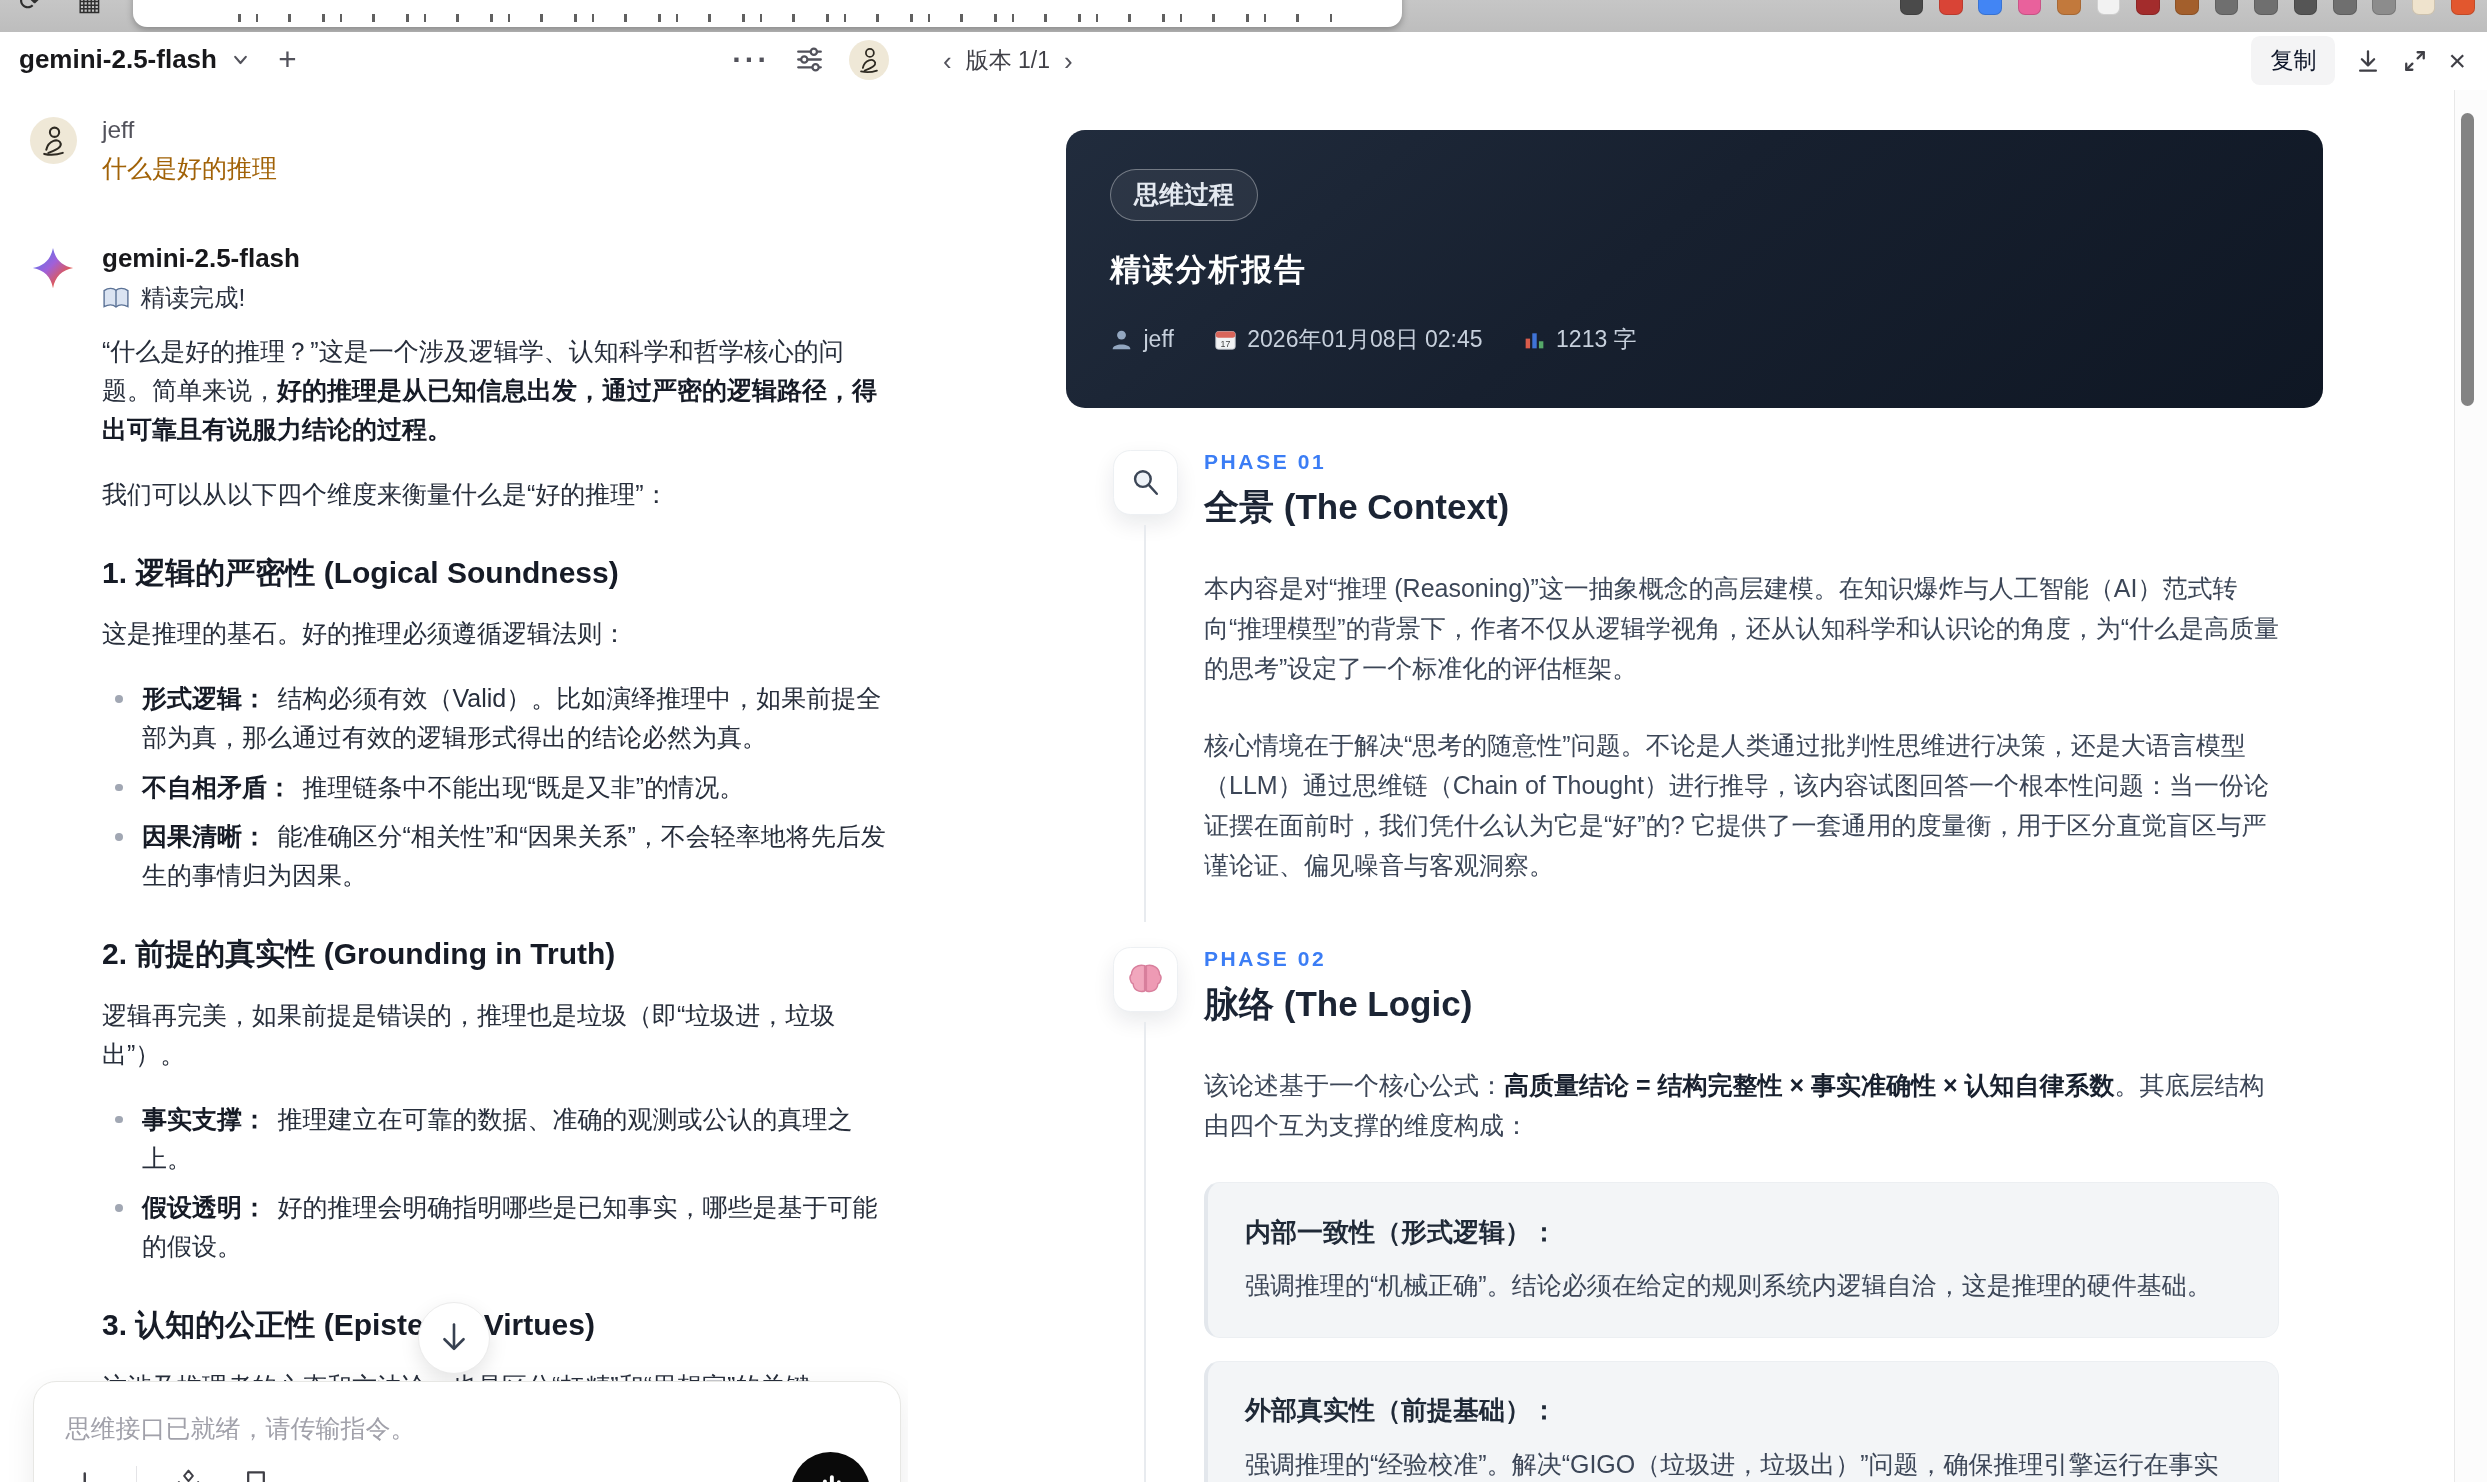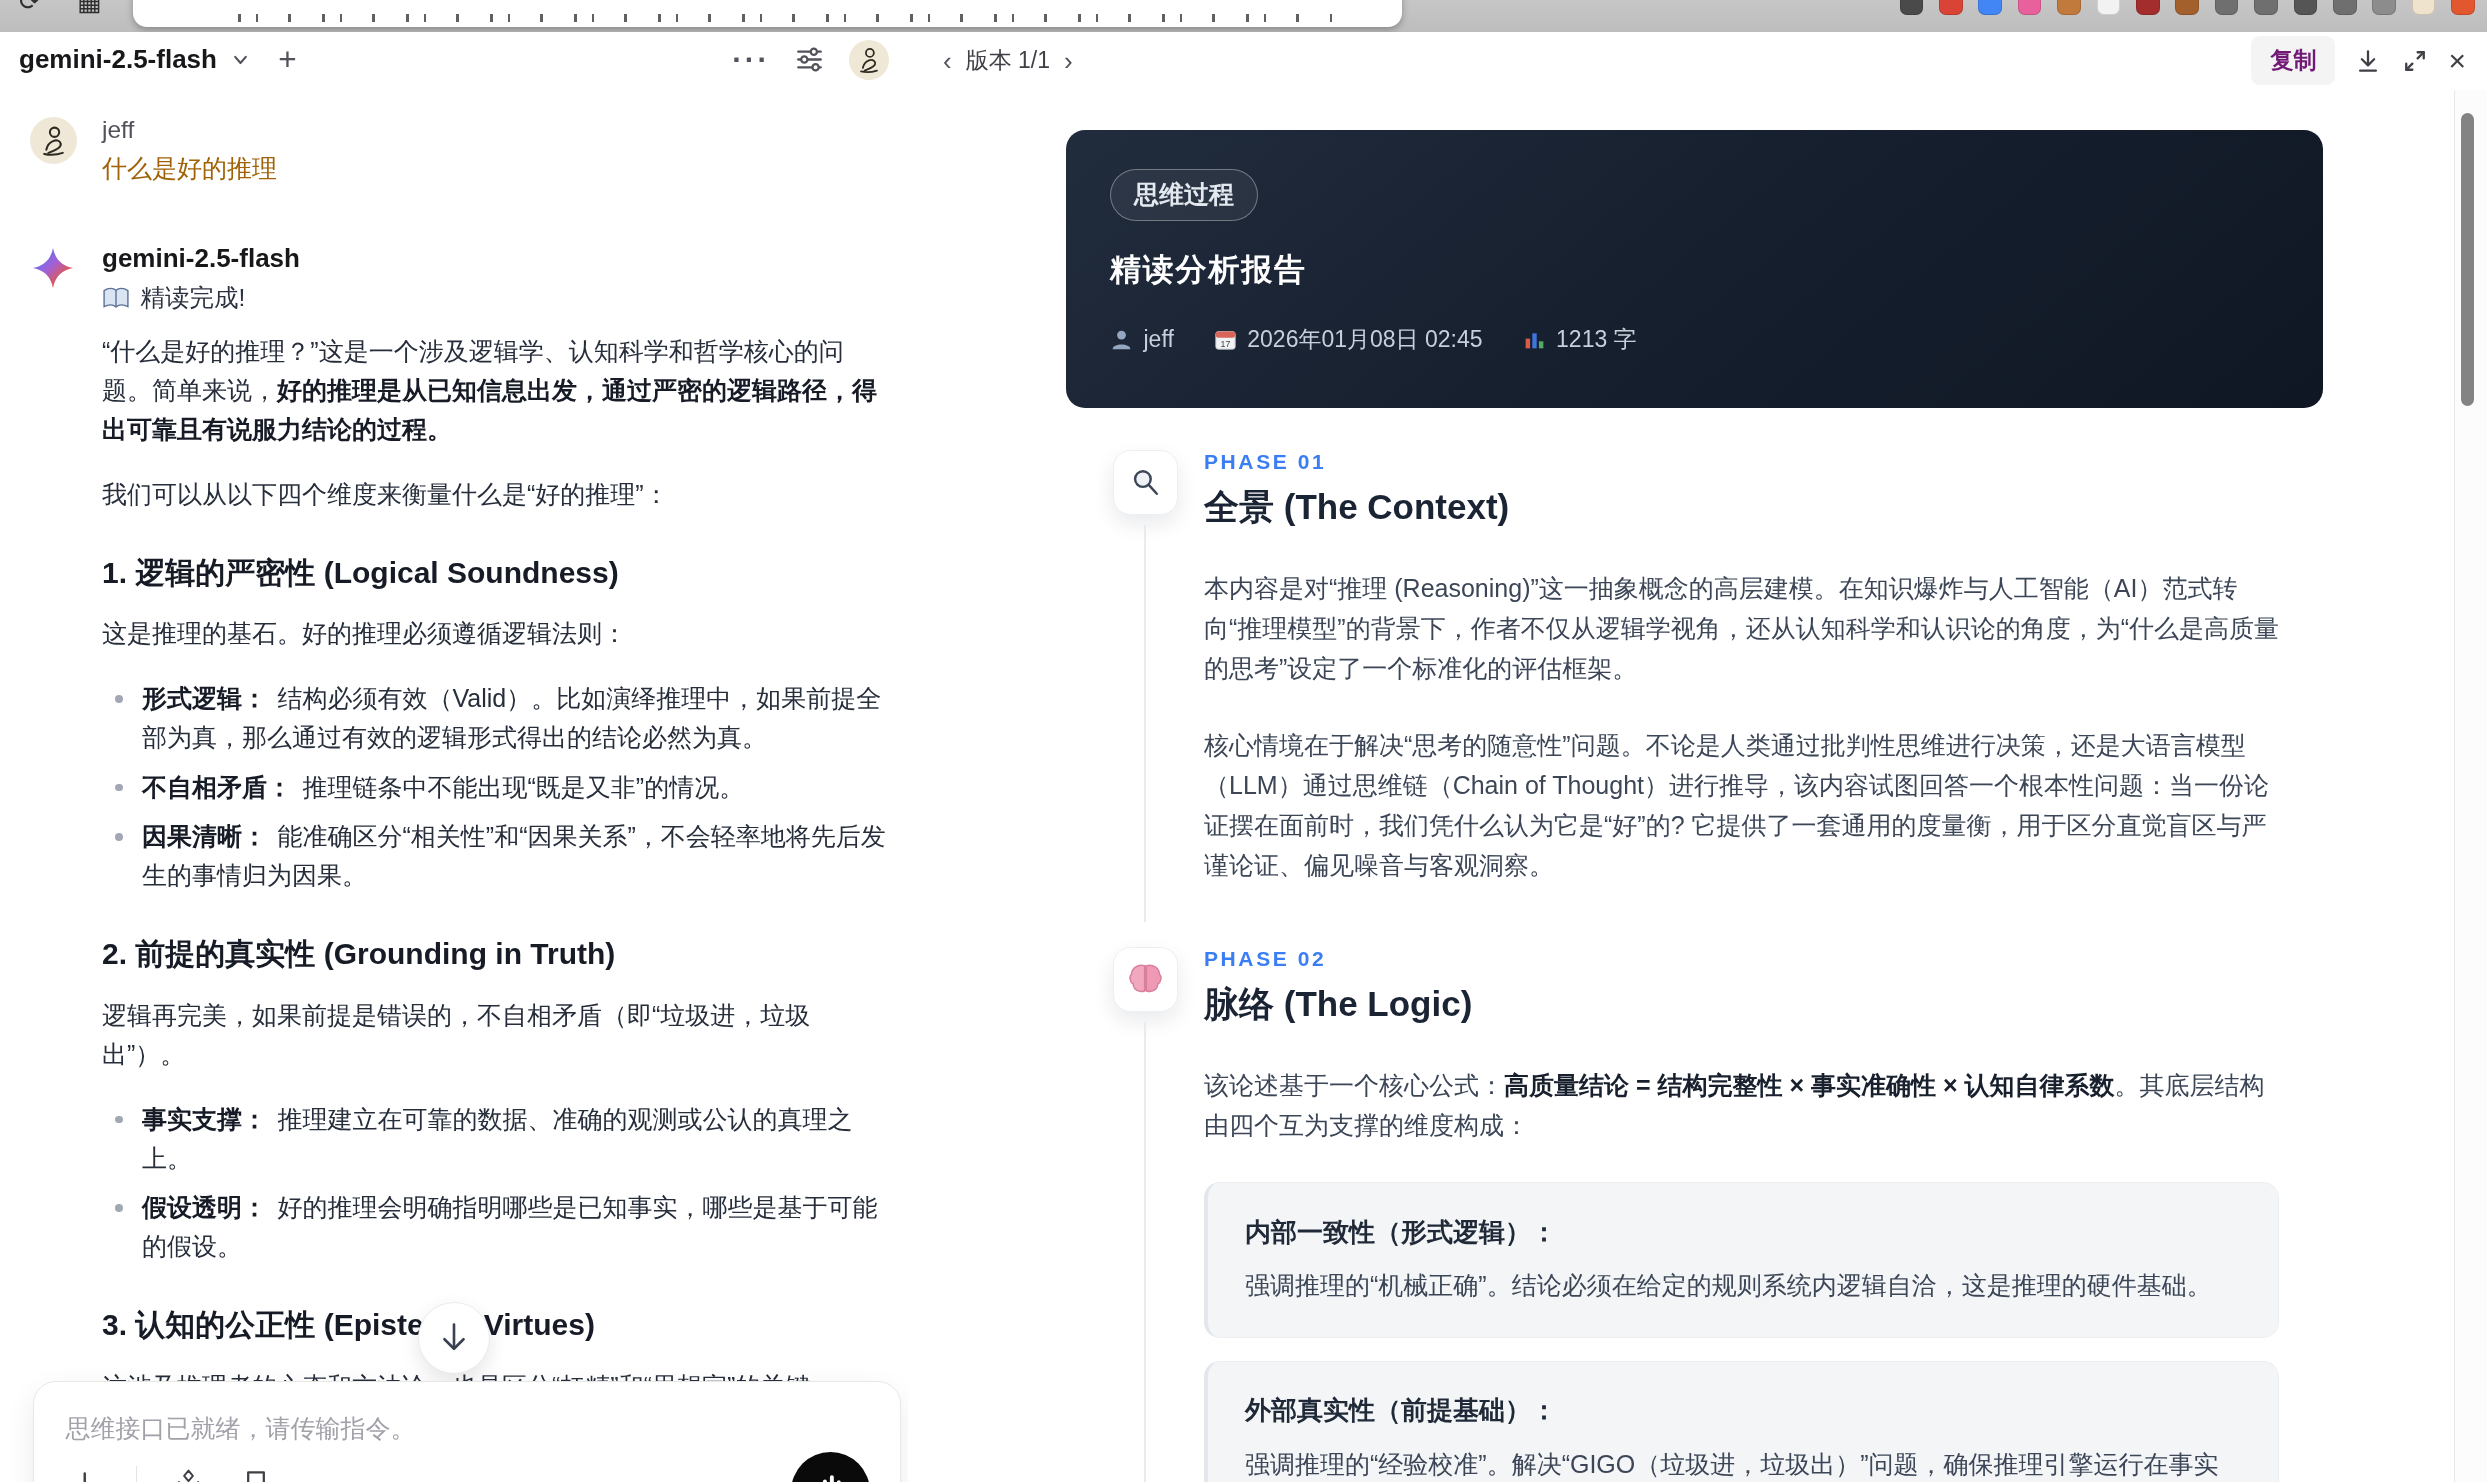--- a/index.html
+++ b/index.html
@@ -48,21 +48,21 @@
     box-shadow:0 10.5px 30px rgba(0,0,0,.08);z-index:7;box-sizing:border-box;padding:30px 31.5px;}
   .composer-ph{font-size:25px;color:#a1a1aa;}
   .composer-row{position:absolute;left:35px;top:84px;display:flex;align-items:center;gap:35px;}
   .c-divider{width:0.9px;height:39px;background:#e4e4e7;}
   .voice-btn{position:absolute;right:30px;top:70px;width:79px;height:79px;border-radius:50%;background:#0a0a0a;display:flex;align-items:center;justify-content:center;}
   
   .artifact{position:absolute;left:908px;top:0;right:0;height:100%;overflow:hidden;background:#fff;}
   .art-toolbar{position:absolute;top:0;left:0;right:0;height:58px;display:flex;align-items:center;padding:0 21px;z-index:4;}
   .ver-nav{display:flex;align-items:center;gap:14px;margin-left:14px;font-size:23px;color:#3f3f46;}
   .ver-chev{font-size:26px;color:#52525b;line-height:1;}
-  .copy-btn{background:#f4f4f5;border-radius:8.8px;padding:8.8px 19px;font-size:23px;color:#701a75;margin-right:19px;font-weight:bold;}
+  .copy-btn{background:#f4f4f5;border-radius:8.8px;padding:8.8px 19px;font-size:23px;color:#0f172a;margin-right:19px;}
   .tb-icon{margin-right:19px;display:flex;}
   .close-btn{font-size:30px;color:#3f3f46;line-height:1;}
   .art-body{position:absolute;top:58px;left:0;right:32px;bottom:0;overflow:hidden;}
   .sb-track{position:absolute;top:58px;right:0;width:32px;bottom:0;border-left:0.9px solid #e8e8e8;background:#fcfcfc;}
   .sb-thumb{position:absolute;top:23px;left:6.1px;width:13px;height:293px;border-radius:7px;background:#838383;}
   .doc{position:absolute;left:158px;top:0;width:1257px;}
   .hero{margin-top:40px;height:278px;border-radius:19px;background:linear-gradient(140deg,#212c3d 0%,#17202f 45%,#0f1724 100%);
     padding:39px 44px;box-sizing:border-box;color:#fff;}
   .hero-badge{display:inline-block;padding:8.8px 23px;border:1.8px solid rgba(255,255,255,.34);border-radius:874px;font-size:25px;
     color:#e4e9f0;background:rgba(255,255,255,.06);font-weight:600;}
@@ -198,21 +198,21 @@
                     <li><span class="b">形式逻辑：</span><span>结构必须有效（Valid）。比如演绎推理中，如果前提全部为真，那么通过有效的逻辑形式得出的结论必然为真。</span></li>
 
                     <li><span class="b">不自相矛盾：</span><span>推理链条中不能出现“既是又非”的情况。</span></li>
 
                     <li><span class="b">因果清晰：</span><span>能准确区分“相关性”和“因果关系”，不会轻率地将先后发生的事情归为因果。</span></li>
                   </ul>
               </section>
 
               <section>
                 <h3>2. 前提的真实性 (Grounding in Truth)</h3>
-                <p class="lead">逻辑再完美，如果前提是错误的，不自相矛盾（即“垃圾进，垃圾出”）。</p>
+                <p class="lead">逻辑再完美，如果前提是错误的，推理也是垃圾（即“垃圾进，垃圾出”）。</p>
                 <ul>
 
                     <li><span class="b">事实支撑：</span><span>推理建立在可靠的数据、准确的观测或公认的真理之上。</span></li>
 
                     <li><span class="b">假设透明：</span><span>好的推理会明确指明哪些是已知事实，哪些是基于可能的假设。</span></li>
                   </ul>
               </section>
 
               <section>
                 <h3>3. 认知的公正性 (Epistemic Virtues)</h3>

